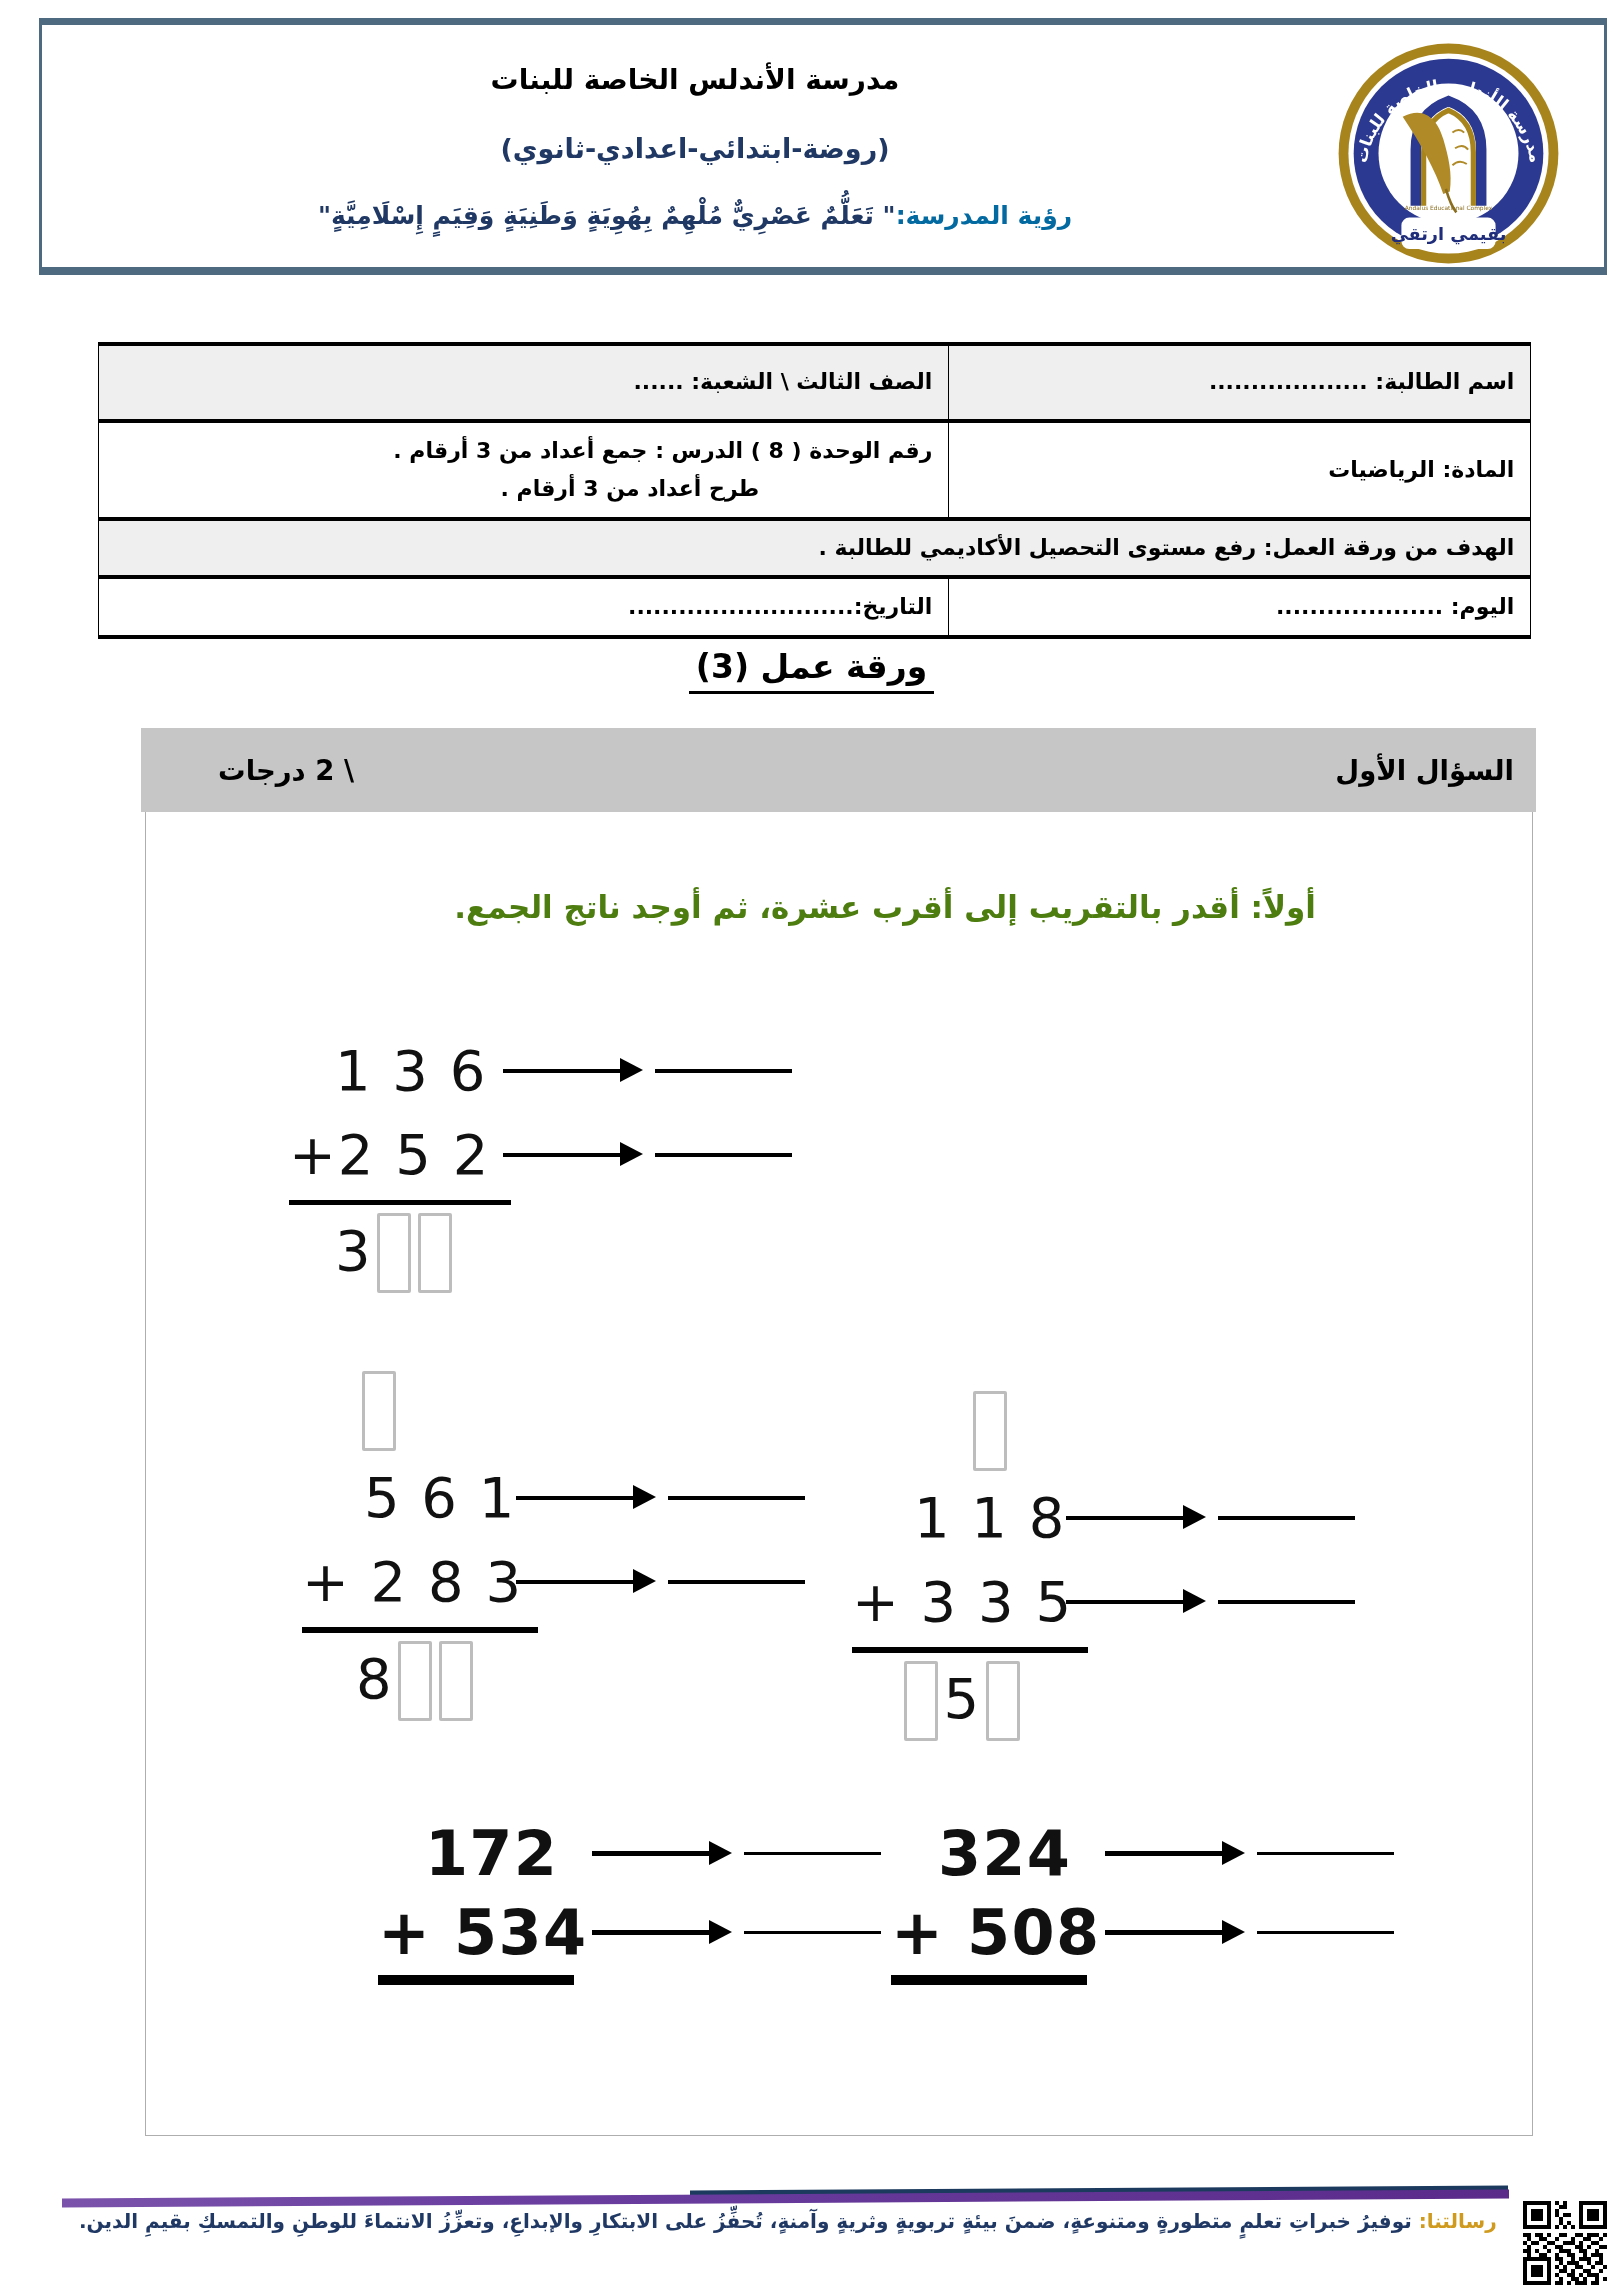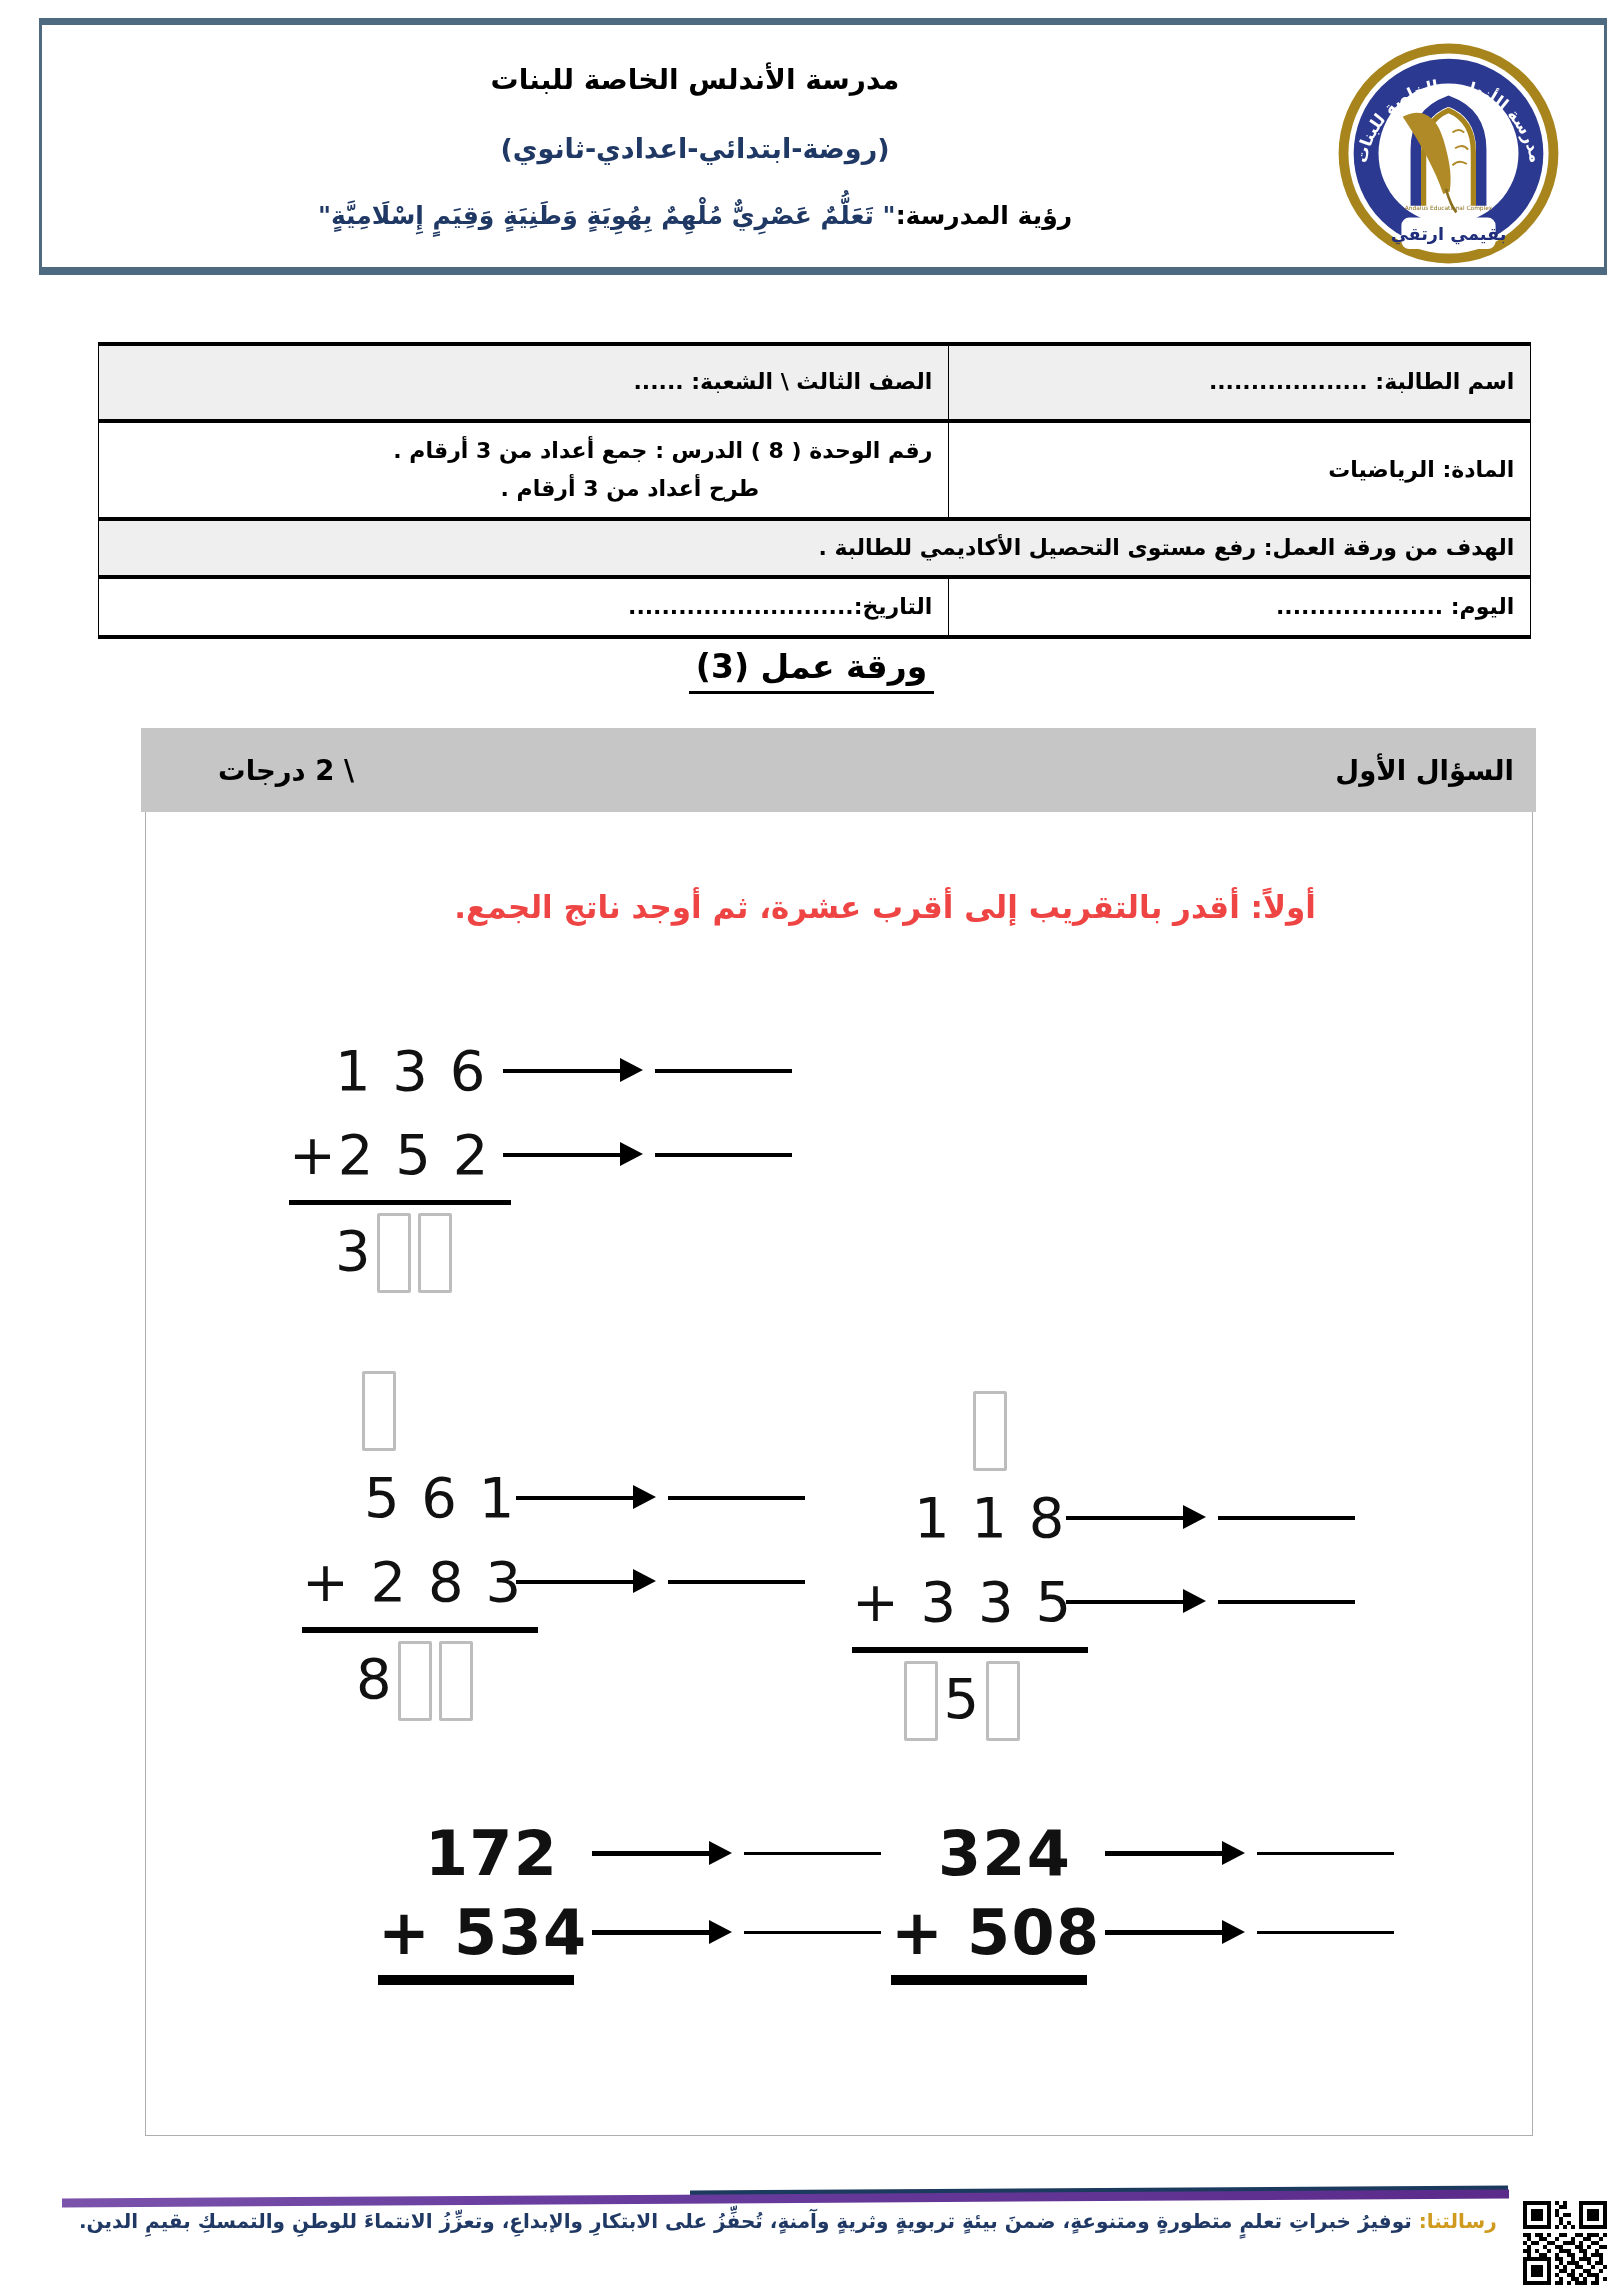--- a/index.html
+++ b/index.html
@@ -7,21 +7,21 @@
   .page { position:relative; width:1623px; height:2295px; background:#ffffff; margin:0 auto; overflow:hidden; }
 
   
   .header-box { position:absolute; left:39px; top:18.3px; width:1568px; height:257px;
     border:3.3px solid #4e6a80; border-top-width:7.2px; border-bottom-width:8.5px; background:#fff; }
   .header-text { position:absolute; left:52px; right:308px; top:0; bottom:0;
     display:flex; flex-direction:column; justify-content:space-evenly; align-items:center; direction:rtl; }
   .h-line1 { font-size:28px; font-weight:bold; color:#000; }
   .h-line2 { font-size:27px; font-weight:bold; color:#1f3864; }
   .h-line3 { font-size:25px; font-weight:bold; color:#1f3864; }
-  .h-line3 .gold { color:#000000; }
+  .h-line3 .gold { color:#0369a1; }
   .logo-wrap { position:absolute; right:43px; top:15.7px; width:225px; height:225px; }
 
   
   .info-table { position:absolute; left:98px; top:342px; width:1433px; border-collapse:collapse;
     direction:rtl; table-layout:fixed; }
   .info-table td { border:1.3px solid #000; border-top:4.6px solid #000; border-bottom:4.6px solid #000;
     font-size:22px; font-weight:bold; color:#000; padding:3.9px 15.7px; vertical-align:middle; line-height:1.3; }
   .row-gray td { background:#efefef; }
   .col-right { width:582px; }
   .unit-line2 { margin-right:173px; margin-top:9.2px; }
@@ -33,21 +33,21 @@
 
   
   .qbox { position:absolute; left:141px; top:728px; width:1395px; height:1408px; }
   .qbox-bar { position:absolute; left:0; top:0; right:0; height:84px; background:#c6c6c6;
     display:flex; direction:rtl; align-items:center; justify-content:space-between;
     font-size:27.5px; font-weight:bold; color:#000; padding-right:22px; }
   .qbox-marks { padding-left:77px; white-space:pre; }
   .qbox-content { position:absolute; left:3.9px; right:2.6px; top:84px; bottom:0;
     border:1.3px solid #aeaeae; border-top:none; background:#fff; }
   .instruction { position:absolute; left:0; top:77px; width:100%; text-align:center;
-    direction:rtl; font-size:31px; font-weight:bold; color:#ef4444; transform:translateX(46px); }
+    direction:rtl; font-size:31px; font-weight:bold; color:#4d7c0f; transform:translateX(46px); }
 
   
   .prob { position:absolute; }
   .prow { display:flex; align-items:center; height:84px; }
   .ncol { width:196px; font-size:56px; color:#111; white-space:pre; letter-spacing:2px; line-height:1; }
   .pad70 { padding-left:46px; }
   .pad95 { padding-left:62px; }
   .arrow { position:relative; width:118px; height:4.6px; background:#000; margin-left:18.3px; flex:none; }
   .arrow::after { content:""; position:absolute; right:-21.6px; top:-10.5px;
     border-left:23px solid #000; border-top:12.4px solid transparent; border-bottom:12.4px solid transparent; }

